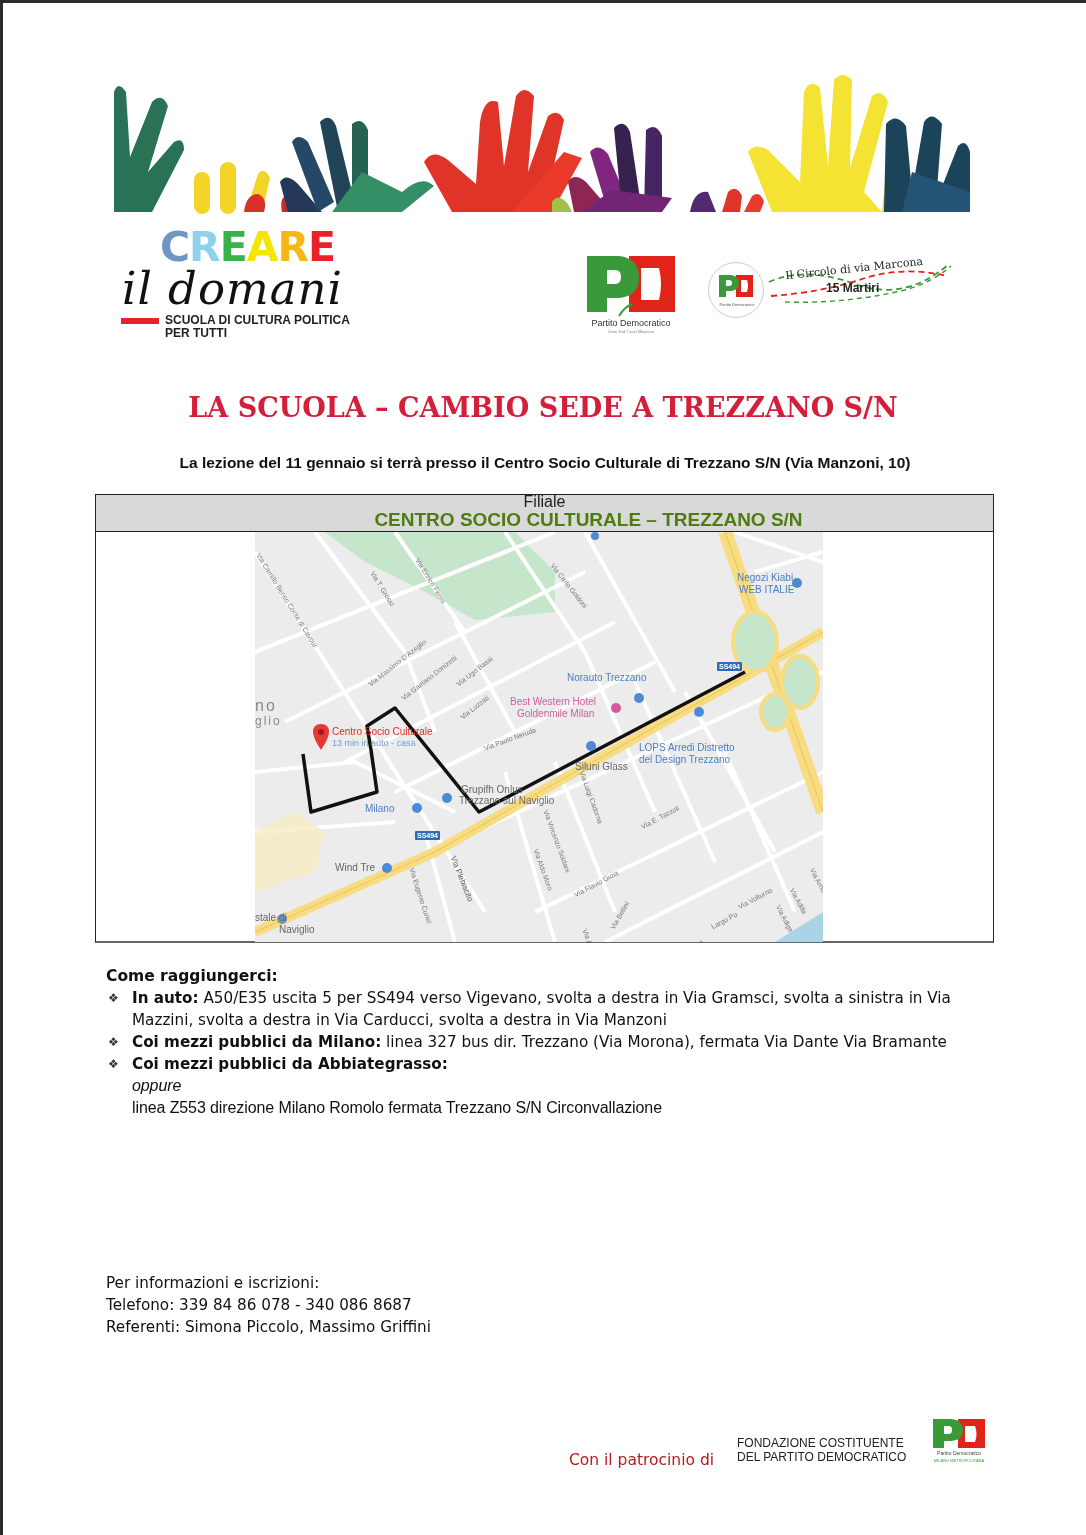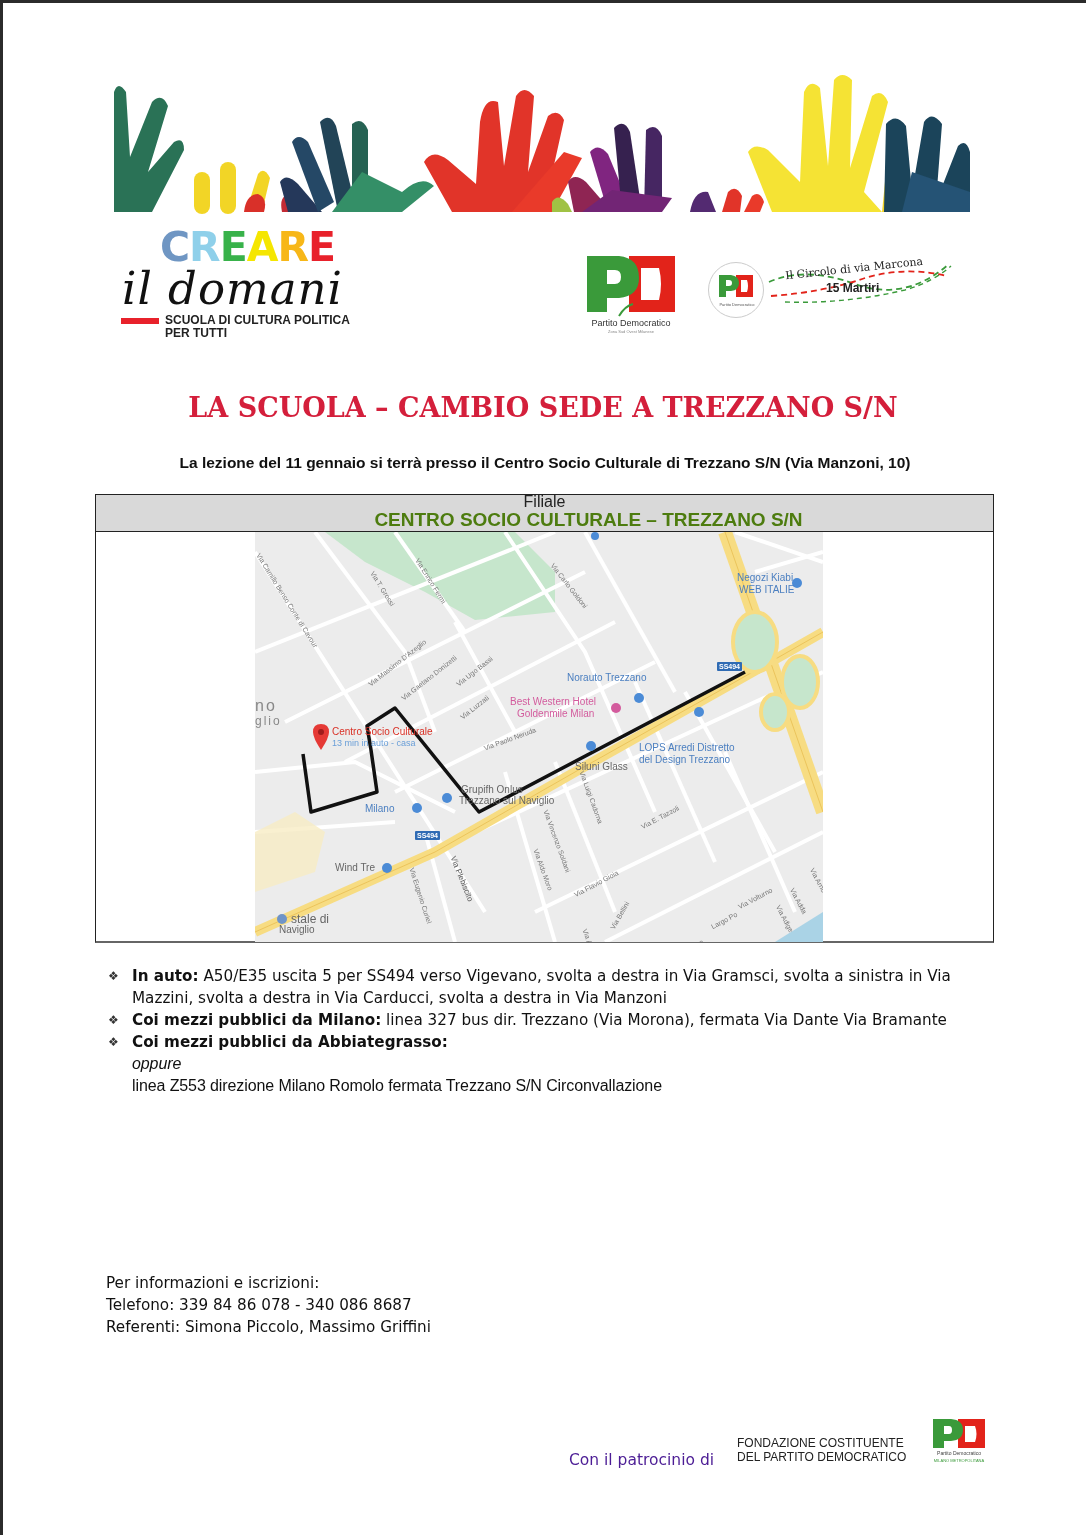--- a/index.html
+++ b/index.html
@@ -73,21 +73,21 @@
   .dir-narrow { font-family: "Liberation Sans", sans-serif; font-size: 16px; letter-spacing: -0.1px; }
   .dir-italic { font-style: italic; }
 
   
   .contacts { position: absolute; left: 106px; top: 1272px; font-family: "DejaVu Sans", sans-serif;
     font-size: 15.2px; line-height: 22px; color: #111; }
   .email-link { color: #2a2aee; text-decoration: underline; }
 
   
   .patrocinio { position: absolute; left: 569px; top: 1451px; font-family: "DejaVu Sans", sans-serif;
-    font-size: 15.5px; color: #4c1d95; }
+    font-size: 15.5px; color: #b91c1c; }
   .fondazione { position: absolute; left: 737px; top: 1436px; font-family: "Liberation Sans", sans-serif;
     font-size: 12px; line-height: 14px; color: #222; }
   .pd-small { position: absolute; left: 931px; top: 1418px; width: 56px; height: 54px; }
   .pd-small .c1 { position: absolute; left: 0; top: 32px; width: 56px; text-align: center;
     font-family: "Liberation Sans", sans-serif; font-size: 5px; color: #444; }
   .pd-small .c2 { position: absolute; left: 0; top: 40px; width: 56px; text-align: center;
     font-family: "Liberation Sans", sans-serif; font-size: 4px; color: #3a9a3a; }
 </style>
 </head>
 <body>
@@ -271,30 +271,31 @@
     <div class="map-label lbl-pink" style="left:262px;top:176px;">Goldenmile Milan</div>
     <div class="map-label lbl-poi" style="left:482px;top:40px;">Negozi Kiabi</div>
     <div class="map-label lbl-poi" style="left:484px;top:52px;">WEB ITALIE</div>
     <div class="map-label lbl-poi" style="left:384px;top:210px;">LOPS Arredi Distretto</div>
     <div class="map-label lbl-poi" style="left:384px;top:222px;">del Design Trezzano</div>
     <div class="map-label lbl-poi" style="left:110px;top:271px;">Milano</div>
     <div class="map-label lbl-gray" style="left:80px;top:330px;font-size:10px;">Wind Tre</div>
     <div class="map-label lbl-gray" style="left:206px;top:252px;font-size:10px;">Grupifh Onlus</div>
     <div class="map-label lbl-gray" style="left:204px;top:263px;font-size:10px;">Trezzano sul Naviglio</div>
     <div class="map-label lbl-gray" style="left:320px;top:229px;font-size:10px;">Siluni Glass</div>
-    <div class="map-label lbl-gray" style="left:10px;top:380px;font-size:12px;padding-left:26px;">stale di</div>
+    <div class="map-label lbl-gray" style="left:0px;top:380px;font-size:10px;">stale di</div>
     <div class="map-label lbl-gray" style="left:0px;top:392px;font-size:10px;padding-left:24px;">Naviglio</div>
     <div class="map-label lbl-gray" style="left:0px;top:165px;font-size:16px;color:#888;letter-spacing:2px;">no</div>
     <div class="map-label lbl-gray" style="left:0px;top:182px;font-size:12px;color:#888;letter-spacing:2px;">glio</div>
     <div class="ss-badge" style="left:462px;top:130px;">SS494</div>
     <div class="ss-badge" style="left:160px;top:299px;">SS494</div>
   </div>
 </div>
 
 <div class="dir">
+  <div class="dir-head">Come raggiungerci:</div>
   <div class="dir-item">
     <span class="dir-bullet">❖</span>
     <span class="dir-label">In auto:</span><span> A50/E35 uscita 5 per SS494 verso Vigevano, svolta a destra in Via Gramsci, svolta a sinistra in Via Mazzini, svolta a destra in Via Carducci, svolta a destra in Via Manzoni</span>
   </div>
   <div class="dir-item">
     <span class="dir-bullet">❖</span>
     <span class="dir-label">Coi mezzi pubblici da Milano:</span><span> linea 327 bus dir. Trezzano (Via Morona), fermata Via Dante Via Bramante</span>
   </div>
   <div class="dir-item">
     <span class="dir-bullet">❖</span>

